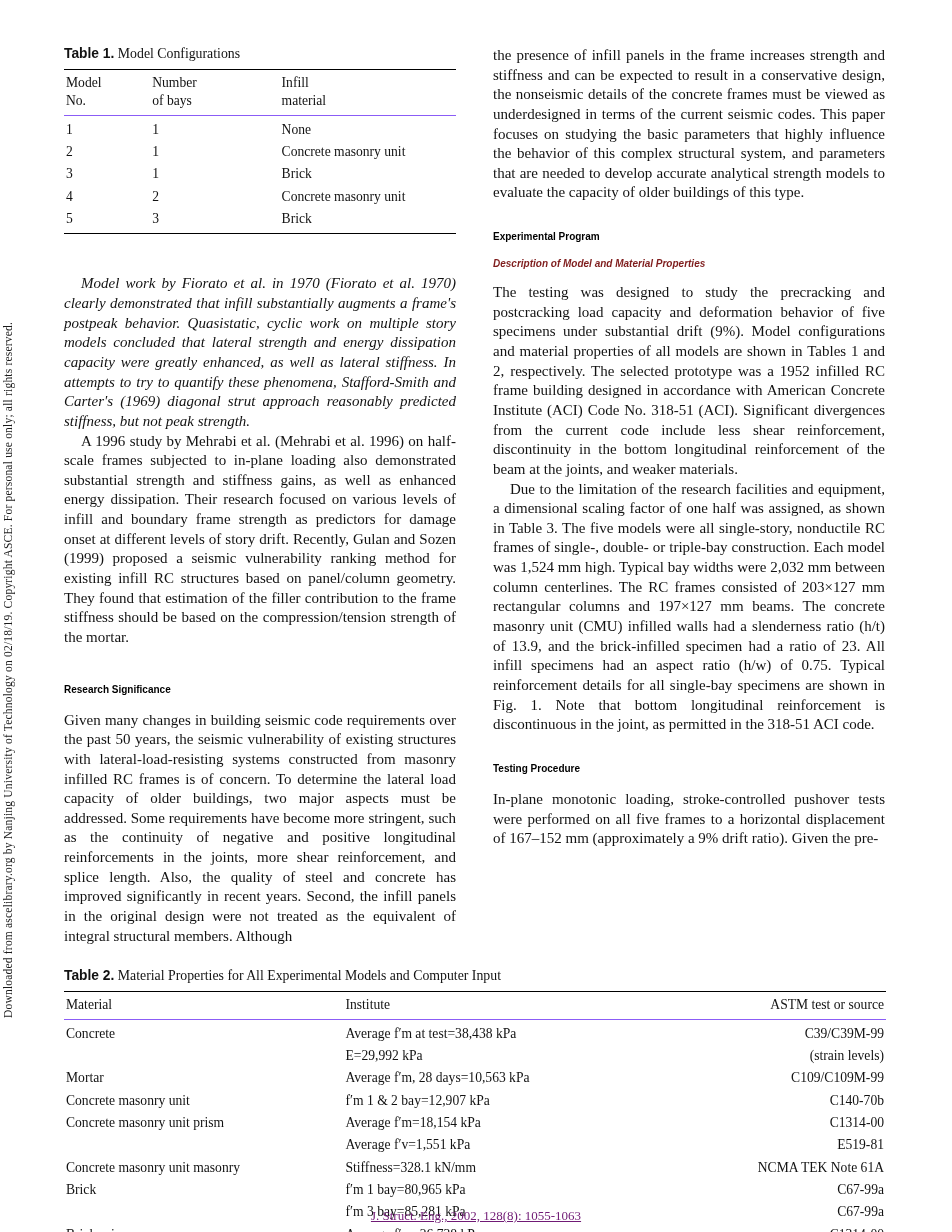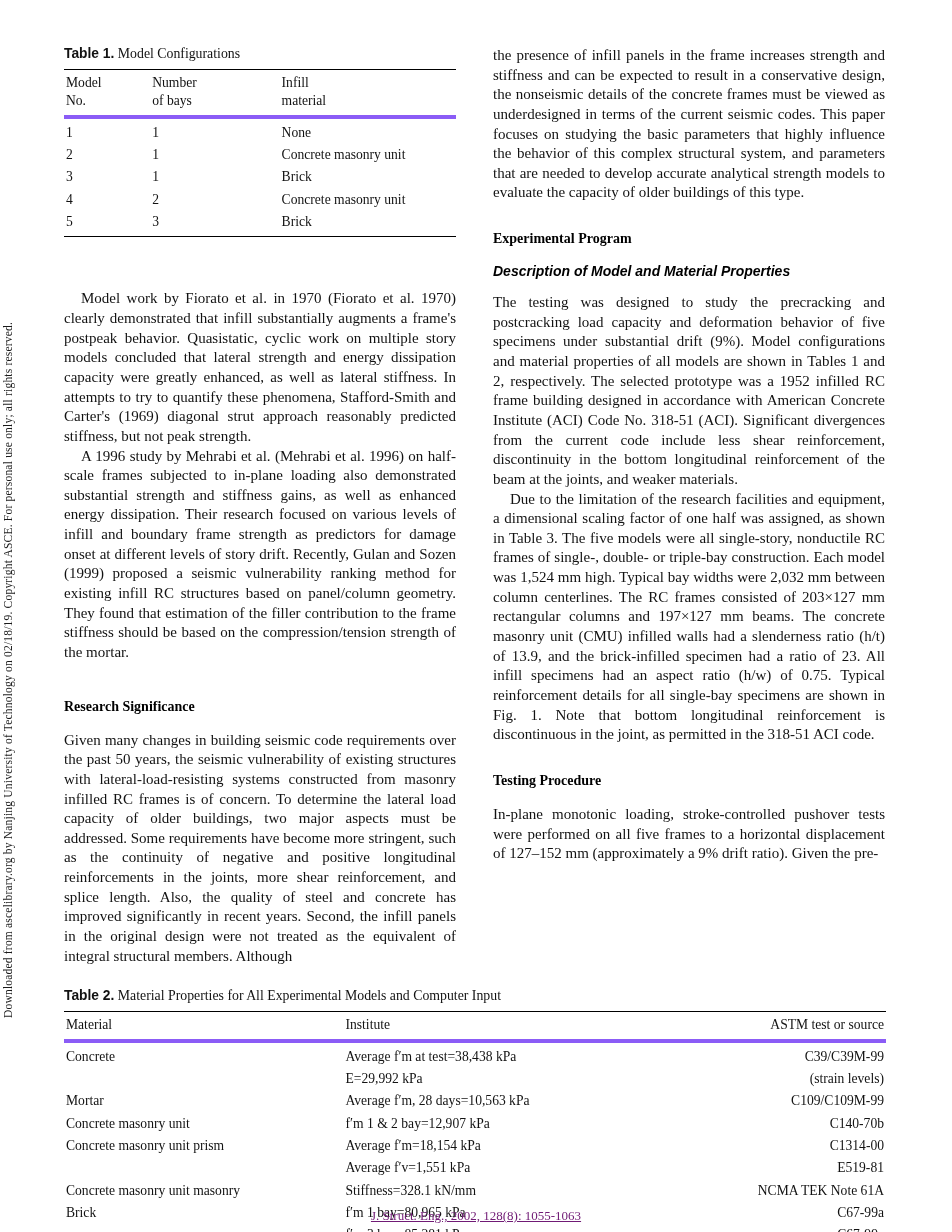--- a/index.html
+++ b/index.html
@@ -12,33 +12,33 @@
     font-size:11.5px;letter-spacing:.2px;color:#1a1a1a;white-space:nowrap;
   }
 
   .content{position:absolute;left:64px;top:46px;width:822px;}
   .two-col{display:flex;gap:37px;}
   .col{width:392px;flex:0 0 auto;}
 
   .para{font-size:15px;line-height:1.31;text-align:justify;margin:0;}
   .para.indent{text-indent:17px;}
 
-  .section-heading{font-family:Liberation Serif, serif;font-size:14px;font-weight:700;margin:0 0 16px 0;color:#000;}
-  .subsection-heading{font-family:"Liberation Sans",sans-serif;font-size:14px;font-weight:700;font-style:italic;margin:0 0 14px 0;color:#000000;}
-  .mt-after-table{margin-top:52px;}
+  .section-heading{font-family:Liberation Sans, sans-serif;font-size:10px;font-weight:700;margin:0 0 16px 0;color:#000;}
+  .subsection-heading{font-family:"Liberation Sans",sans-serif;font-size:10px;font-weight:700;font-style:italic;margin:0 0 14px 0;color:#7f1d1d;}
+  .mt-after-table{margin-top:40px;font-style:italic;}
   .mt-heading-lg{margin-top:36px;}
   .mt-heading-md{margin-top:28px;}
 
   .tbl-caption{font-size:13.8px;margin:0 0 7px 0;}
   .cap-label{font-family:"Liberation Sans",sans-serif;font-weight:700;}
   .cap-title{font-family:"Liberation Serif",serif;}
 
   table.tbl{width:100%;border-collapse:collapse;font-size:13.6px;}
   table.tbl th,table.tbl td{font-weight:normal;padding:2px 2px;vertical-align:top;line-height:1.35;}
-  table.tbl thead tr{border-top:1.8px solid #000;border-bottom:4px solid #8b5cf6;}
+  table.tbl thead tr{border-top:1.8px solid #000;border-bottom:1px solid #8b5cf6;}
   table.tbl tbody tr:last-child{border-bottom:1.8px solid #000;}
   table.tbl thead th{padding-top:4px;padding-bottom:4px;}
   table.tbl tbody tr:first-child td{padding-top:5px;}
   table.tbl tbody tr:last-child td{padding-bottom:5px;}
   .al{text-align:left}.ac{text-align:left}.ar{text-align:right}
 
   .table1-block{margin-bottom:12px;}
   .t1c1{width:22%;} .t1c2{width:33%;} .t1c3{width:45%;}
 
   .table2-block{margin-top:22px;}
@@ -120,21 +120,21 @@
       <div class="col">
         <p class="para">the presence of infill panels in the frame increases strength and stiffness and can be expected to result in a conservative design, the nonseismic details of the concrete frames must be viewed as underdesigned in terms of the current seismic codes. This paper focuses on studying the basic parameters that highly influence the behavior of this complex structural system, and parameters that are needed to develop accurate analytical strength models to evaluate the capacity of older buildings of this type.</p>
 
         <h2 class="section-heading mt-heading-md">Experimental Program</h2>
         <h3 class="subsection-heading">Description of Model and Material Properties</h3>
 
         <p class="para">The testing was designed to study the precracking and postcracking load capacity and deformation behavior of five specimens under substantial drift (9%). Model configurations and material properties of all models are shown in Tables 1 and 2, respectively. The selected prototype was a 1952 infilled RC frame building designed in accordance with American Concrete Institute (ACI) Code No. 318-51 (ACI). Significant divergences from the current code include less shear reinforcement, discontinuity in the bottom longitudinal reinforcement of the beam at the joints, and weaker materials.</p>
         <p class="para indent">Due to the limitation of the research facilities and equipment, a dimensional scaling factor of one half was assigned, as shown in Table 3. The five models were all single-story, nonductile RC frames of single-, double- or triple-bay construction. Each model was 1,524 mm high. Typical bay widths were 2,032 mm between column centerlines. The RC frames consisted of 203×127 mm rectangular columns and 197×127 mm beams. The concrete masonry unit (CMU) infilled walls had a slenderness ratio (h/t) of 13.9, and the brick-infilled specimen had a ratio of 23. All infill specimens had an aspect ratio (h/w) of 0.75. Typical reinforcement details for all single-bay specimens are shown in Fig. 1. Note that bottom longitudinal reinforcement is discontinuous in the joint, as permitted in the 318-51 ACI code.</p>
 
         <h2 class="section-heading mt-heading-md">Testing Procedure</h2>
-        <p class="para">In-plane monotonic loading, stroke-controlled pushover tests were performed on all five frames to a horizontal displacement of 127–152 mm (approximately a 9% drift ratio). Given the pre-</p>
+        <p class="para">In-plane monotonic loading, stroke-controlled pushover tests were performed on all five frames to a horizontal displacement of 167–152 mm (approximately a 9% drift ratio). Given the pre-</p>
       </div>
     </div>
 
     <div class="table2-block">
       <div class="tbl-caption">
         <span class="cap-label">Table 2.</span>
         <span class="cap-title">Material Properties for All Experimental Models and Computer Input</span>
       </div>
       <table class="tbl">
         <thead>

